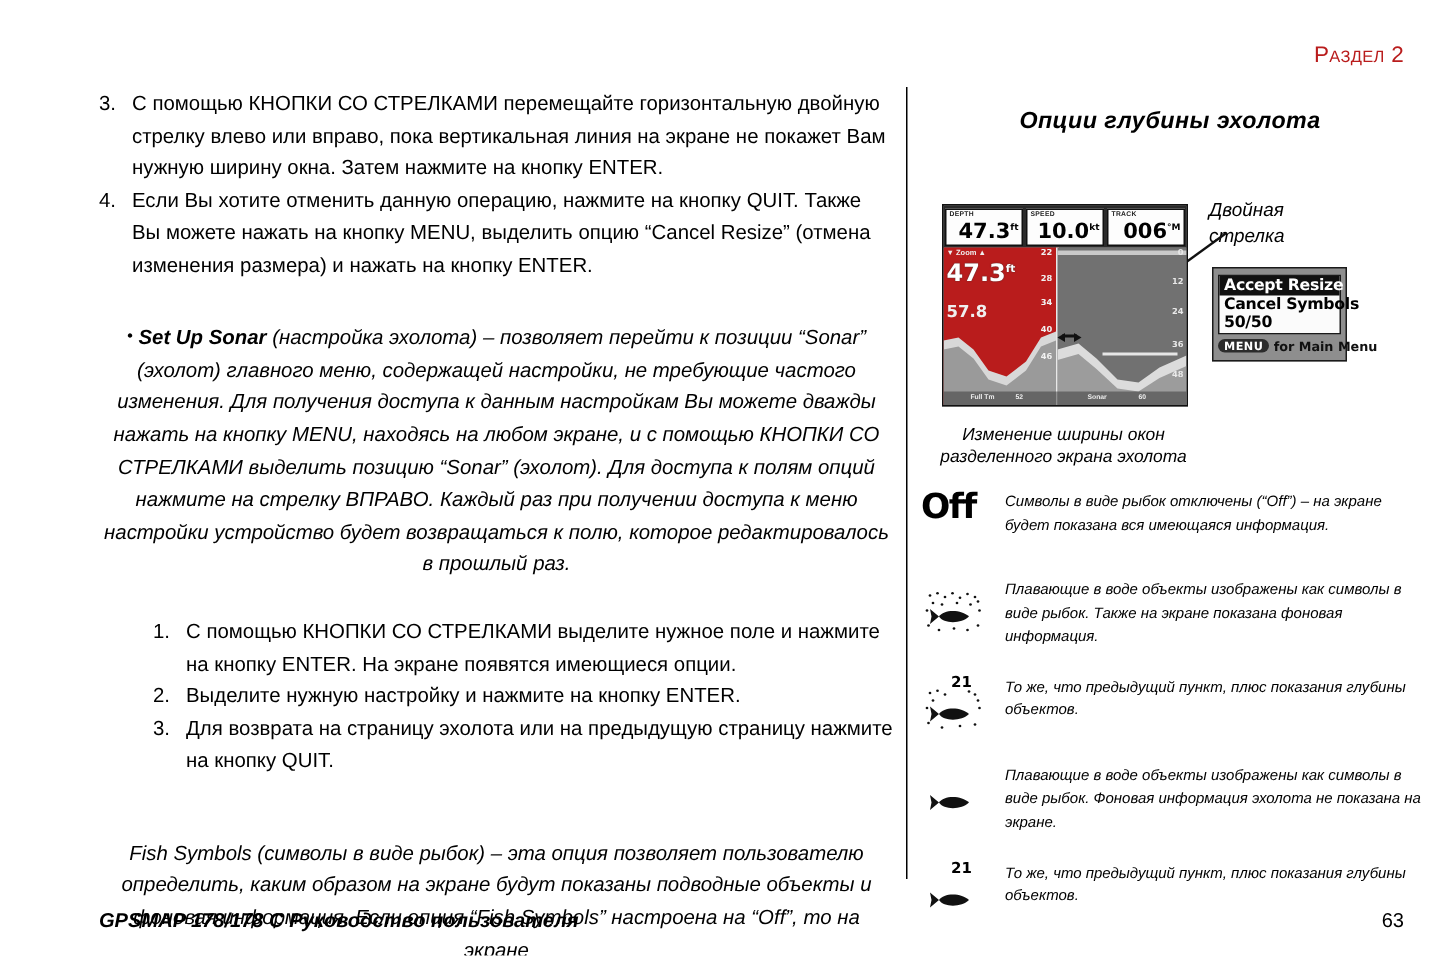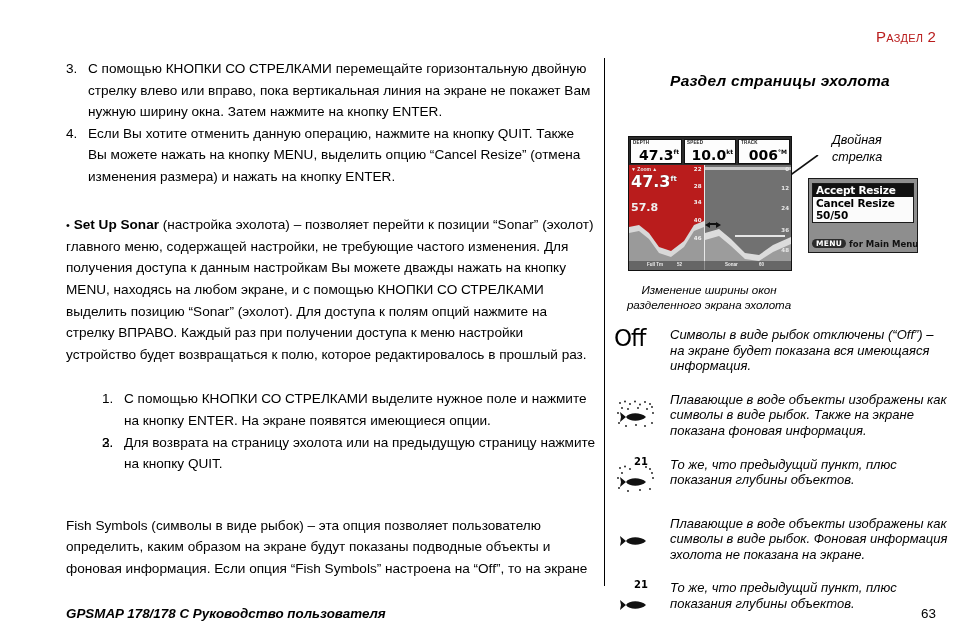--- a/index.html
+++ b/index.html
@@ -48,21 +48,22 @@
     width: 1px;
     height: 528px;
     background: #000;
   }
 
   
   p.body {
     margin: 0 0 0 0;
     font-size: 13.6px;
     line-height: 21.6px;
-    text-align: left;
+    text-align: center;
+    font-style: italic;
   }
   .ol {
     margin: 0;
     padding: 0;
     list-style: none;
   }
   .ol li {
     position: relative;
     padding-left: 22px;
     font-size: 13.6px;
@@ -252,41 +253,41 @@
   
   .seabed {
     position: absolute;
     bottom: 0; left: 0; right: 0;
     height: 60%;
   }
 
   
   .callout-label {
     position: absolute;
-    left: 220px;
+    left: 194px;
     top: 32px;
     font-size: 12.6px;
     font-style: italic;
     line-height: 17px;
   }
   .callout-line {
     position: absolute;
     left: 120px;
     top: 55px;
     width: 88px;
     height: 63px;
     pointer-events: none;
   }
 
   
   .menu-wrap {
     position: absolute;
     left: 196px;
     top: 78px;
-    width: 110px;
+    width: 90px;
   }
   .menu-box {
     background: #8e8e8e;
     border: 1px solid #1a1a1a;
     padding: 4px 3px 3px 3px;
   }
   .menu-inner {
     background: #fbfbfb;
     border: 1px solid #1a1a1a;
   }
@@ -297,21 +298,21 @@
     padding: 0 3px;
     font-family: "DejaVu Sans", sans-serif;
     letter-spacing: -.2px;
     white-space: nowrap;
   }
   .menu-item.selected {
     background: #111;
     color: #fff;
   }
   .menu-foot {
-    margin-top: 16px;
+    margin-top: 3px;
     font-size: 8.5px;
     font-weight: bold;
     color: #111;
     text-align: left;
     font-family: "DejaVu Sans", sans-serif;
     white-space: nowrap;
   }
   .menu-key {
     display: inline-block;
     background: #2b2b2b;
@@ -355,28 +356,28 @@
     margin-bottom: 17px;
   }
   .fish-icon-cell {
     width: 58px;
     flex: none;
     position: relative;
     height: 42px;
   }
   .fish-desc {
     flex: 1;
-    font-size: 13px;
+    font-size: 10px;
     font-style: italic;
     line-height: 15.6px;
     padding-top: 1px;
   }
   .off-glyph {
     font-size: 23px;
-    font-weight: normal;
+    font-weight: bold;
     font-family: "DejaVu Sans", sans-serif;
     letter-spacing: -1px;
     line-height: 24px;
     position: absolute;
     left: 2px; top: 0;
   }
   .fish-glyph {
     position: absolute;
     left: 4px;
     top: 8px;
@@ -440,36 +441,37 @@
 
   <div style="height:4px"></div>
 
   <ol class="ol indent-list">
     <li>
       <span class="num">1.</span>
       <span>С помощью КНОПКИ СО СТРЕЛКАМИ выделите нужное поле и нажмите на кнопку ENTER. На экране появятся имеющиеся опции.</span>
     </li>
     <li>
       <span class="num">2.</span>
+      <span>Выделите нужную настройку и нажмите на кнопку ENTER.</span>
     </li>
     <li>
       <span class="num">3.</span>
       <span>Для возврата на страницу эхолота или на предыдущую страницу нажмите на кнопку QUIT.</span>
     </li>
   </ol>
 
   <div class="gap-lg"></div>
   <div style="height:14px"></div>
 
   <p class="body">Fish Symbols (символы в виде рыбок) – эта опция позволяет пользователю определить, каким образом на экране будут показаны подводные объекты и фоновая информация. Если опция “Fish Symbols” настроена на “Off”, то на экране</p>
 </div>
 
 <div class="right-col">
 
-  <div class="right-title">Раздел страницы эхолота</div>
+  <div class="right-title">Опции глубины эхолота</div>
 
   <div class="figure-row">
 
     <div class="callout-label">
       <span>Двойная</span><br>
       <span>стрелка</span>
     </div>
 
     <svg class="callout-line" viewBox="0 0 88 63">
       <line x1="86" y1="0" x2="2" y2="61" stroke="#111" stroke-width="1.6"></line>
@@ -533,21 +535,21 @@
           <span class="bs" style="left:96px;">Sonar</span>
           <span class="bs" style="left:130px;">60</span>
         </div>
       </div>
     </div>
 
     <div class="menu-wrap">
       <div class="menu-box">
         <div class="menu-inner">
           <div class="menu-item selected">Accept Resize</div>
-          <div class="menu-item">Cancel Resize</div>
+          <div class="menu-item">Cancel Symbols</div>
           <div class="menu-item">50/50</div>
         </div>
         <div class="menu-foot"><span class="menu-key">MENU</span><span> for Main Menu</span></div>
       </div>
     </div>
 
     <div class="cap cap-left">Изменение ширины окон разделенного экрана эхолота</div>
   </div>
 
   <div class="fish-list">

